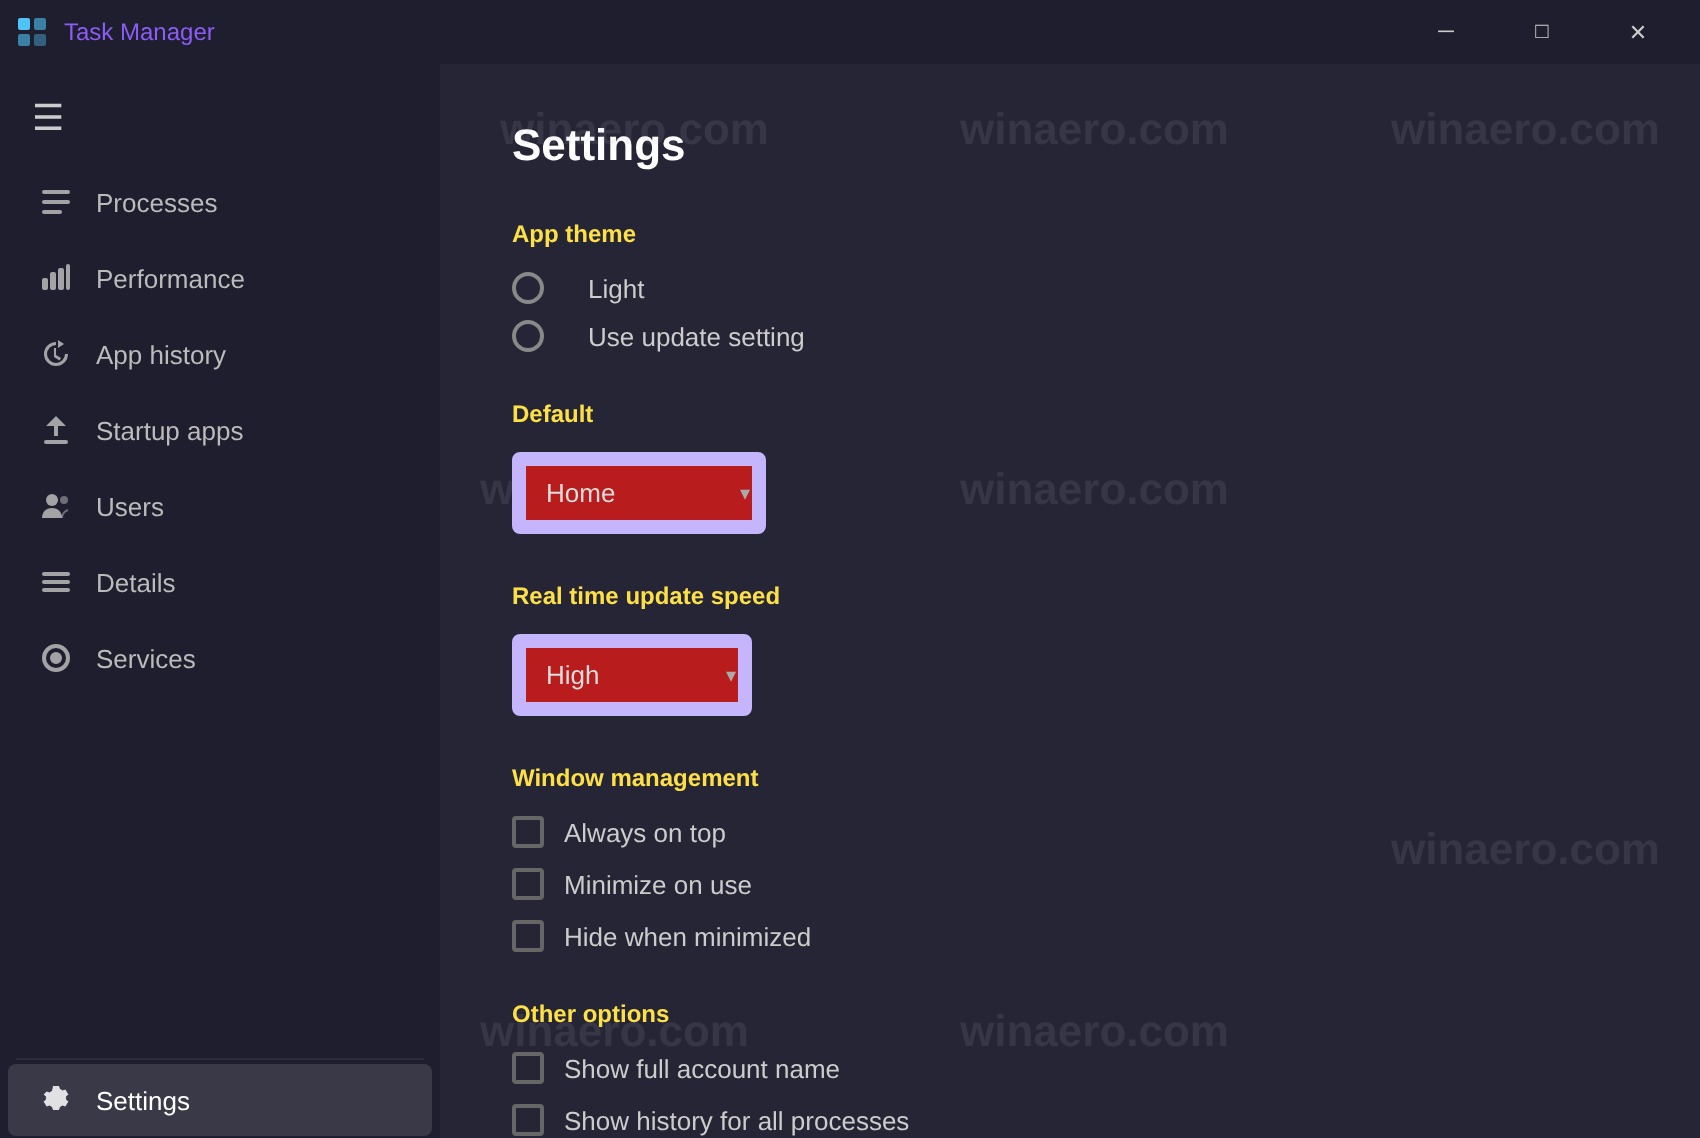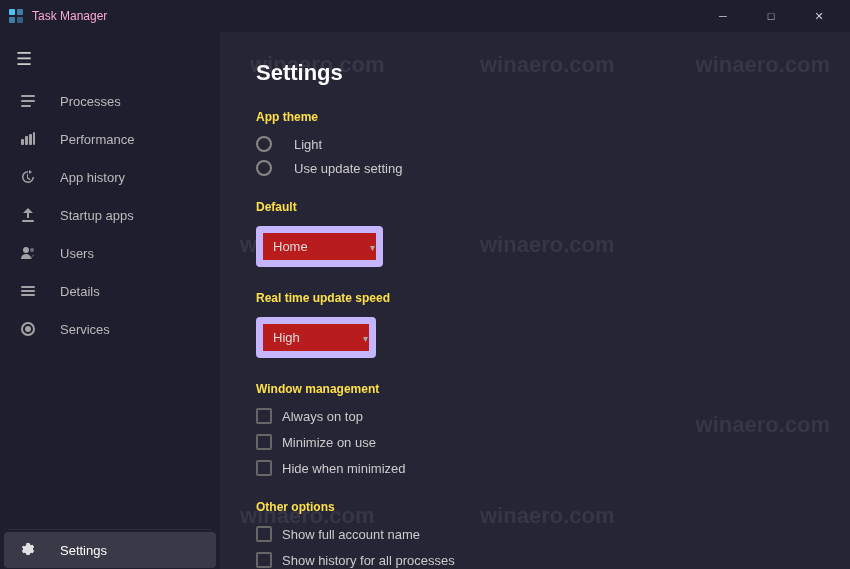--- a/index.html
+++ b/index.html
@@ -30,21 +30,21 @@
     }
     .titlebar-icon {
       width: 16px;
       height: 16px;
       display: flex;
       align-items: center;
       justify-content: center;
     }
     .titlebar-title {
       font-size: 12px;
-      color: #f9a8d4;
+      color: #8b5cf6;
     }
     .titlebar-controls {
       display: flex;
       gap: 2px;
     }
     .titlebar-btn {
       width: 46px;
       height: 32px;
       background: transparent;
       border: none;
@@ -75,21 +75,21 @@
     }
     .sidebar-hamburger {
       padding: 8px 16px 12px;
       cursor: pointer;
       color: #ccc;
       font-size: 18px;
     }
     .sidebar-item {
       display: flex;
       align-items: center;
-      gap: 24px;
+      gap: 12px;
       padding: 10px 16px;
       cursor: pointer;
       color: #bbb;
       font-size: 13px;
       border-radius: 4px;
       margin: 1px 4px;
     }
     .sidebar-item.active {
       background: rgba(255,255,255,0.12);
       color: #fff;

